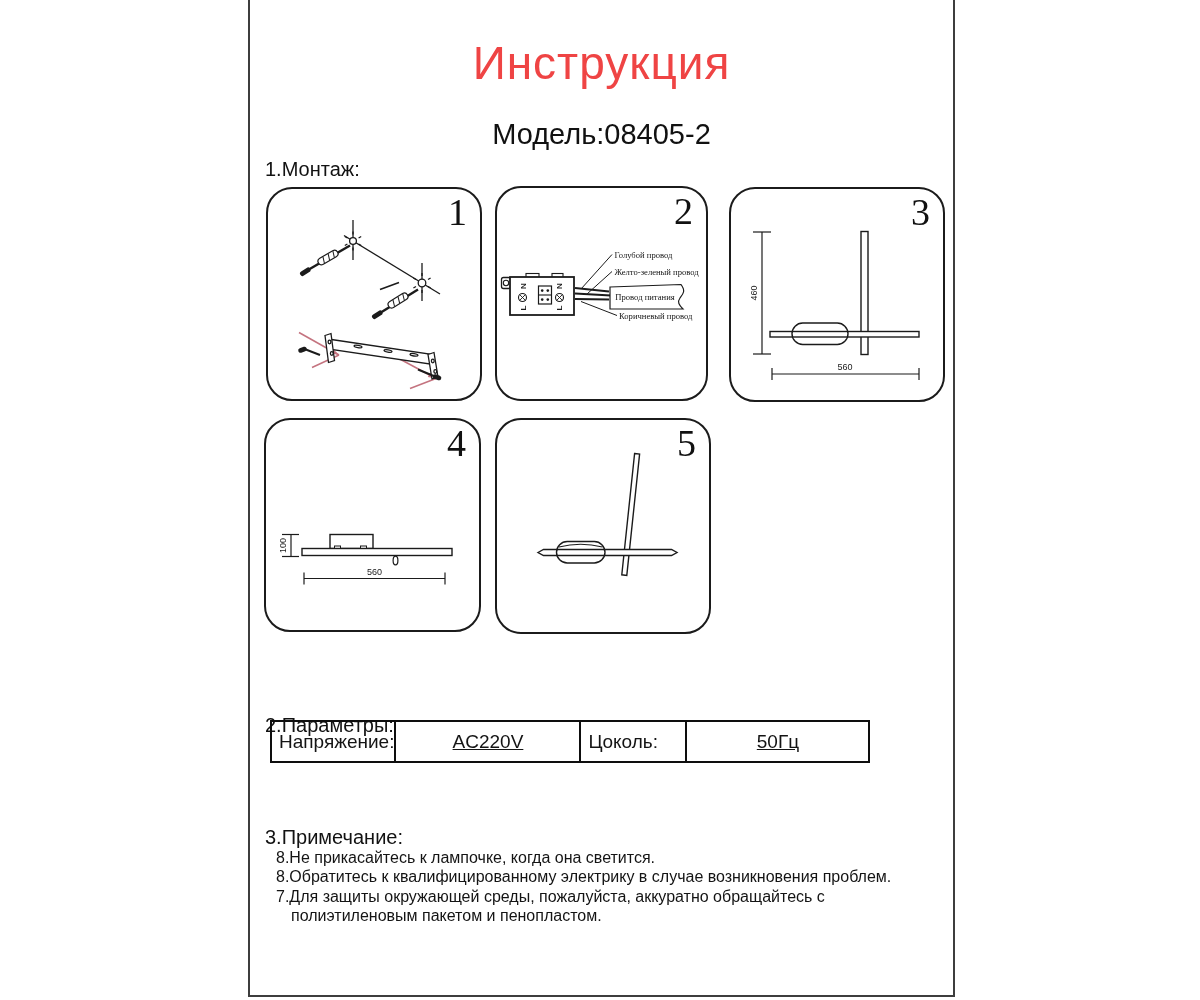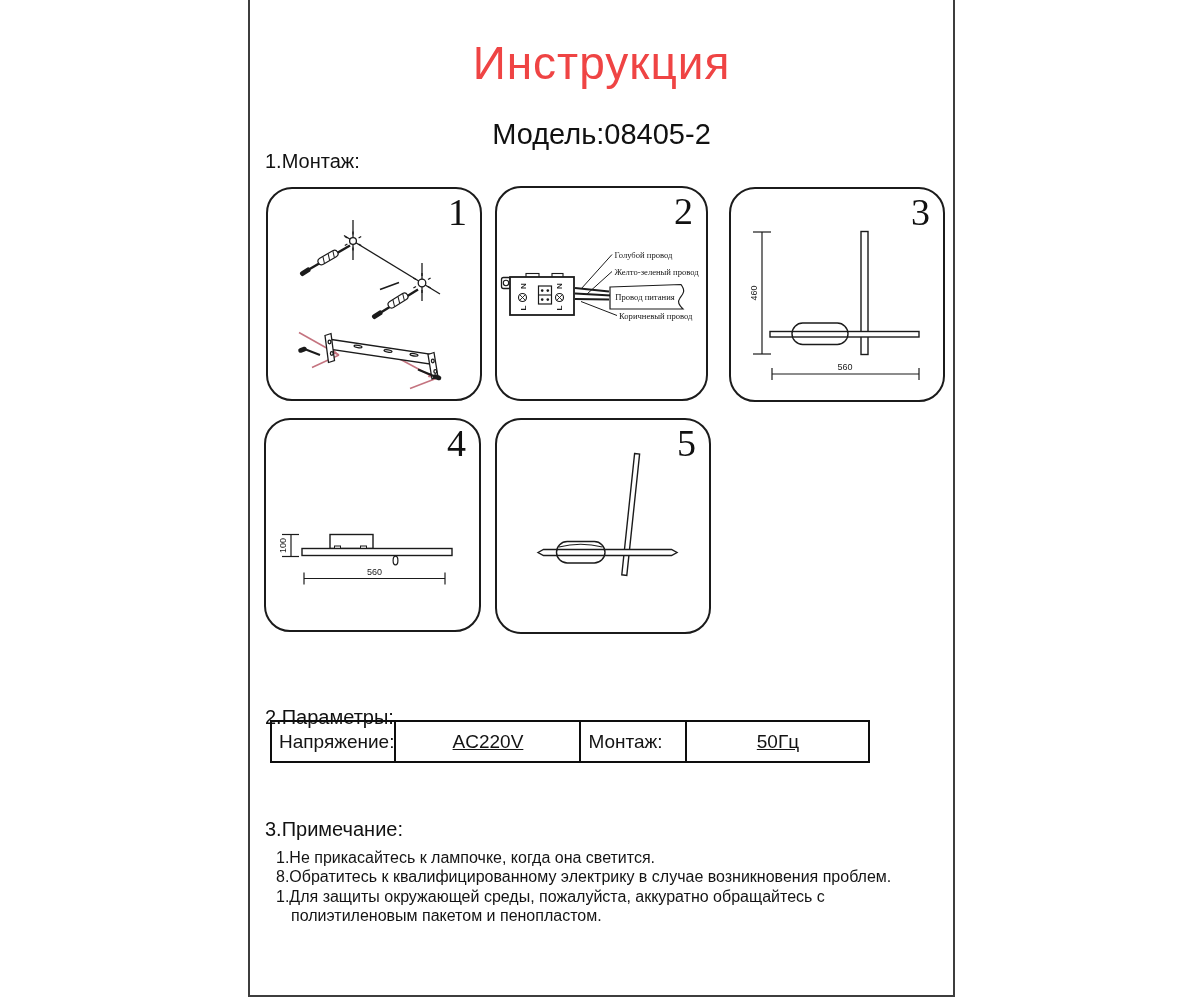--- a/index.html
+++ b/index.html
@@ -4,21 +4,21 @@
 <style>
   html,body{margin:0;padding:0;background:#fff;}
   .canvas{position:relative;width:1200px;height:1000px;background:#ffffff;overflow:hidden;
           font-family:"Liberation Sans",sans-serif;color:#161616;}
   .frame{position:absolute;left:248px;top:-4px;width:703px;height:999px;
          border-left:2px solid #3d3d3d;border-right:2px solid #3d3d3d;border-bottom:2px solid #3d3d3d;}
   .title{position:absolute;left:248px;top:36px;width:707px;text-align:center;
          font-size:46px;letter-spacing:1px;color:#ef4444;}
   .model{position:absolute;left:248px;top:90px;width:707px;text-align:center;
          font-size:29px;color:#111;margin-top:28px;}
-  .sec-h{position:absolute;font-size:20px;color:#121212;}
+  .sec-h{position:absolute;font-size:20px;color:#121212;margin-top:8px;}
   .panel{position:absolute;border:2px solid #1b1b1b;border-radius:26px;background:#fff;}
   .panel svg{position:absolute;left:0;top:0;}
   .pnum{position:absolute;top:4px;right:13px;font-family:"Liberation Serif",serif;
         font-size:38px;line-height:1.05;color:#111;}
   .ptable{position:absolute;left:270px;top:720px;border-collapse:collapse;table-layout:fixed;}
   .ptable td{border:2px solid #0e0e0e;height:37px;font-size:19px;color:#141414;
              white-space:nowrap;overflow:hidden;}
   .ptable td.lab{text-align:left;padding:0 0 0 7px;}
   .ptable td.val{text-align:center;text-decoration:underline;}
   .notes{position:absolute;left:276px;top:848px;width:640px;margin:0;padding:0;list-style:none;
@@ -203,26 +203,26 @@
     <colgroup>
       <col style="width:106px">
         <col style="width:185px">
         <col style="width:106px">
         <col style="width:183px">
     </colgroup>
     <tbody>
       <tr>
         <td class="lab">Напряжение:</td>
         <td class="val">AC220V</td>
-        <td class="lab">Монтаж:</td>
+        <td class="lab">Цоколь:</td>
         <td class="val">50Гц</td>
       </tr>
     </tbody>
   </table>
 
   <div class="sec-h" style="left:265px;top:818px;text-align:right;">3.Примечание:</div>
 
   <ul class="notes">
-    <li>1.Не прикасайтесь к лампочке, когда она светится.</li>
+    <li>8.Не прикасайтесь к лампочке, когда она светится.</li>
     <li>8.Обратитесь к квалифицированному электрику в случае возникновения проблем.</li>
-    <li>1.Для защиты окружающей среды, пожалуйста, аккуратно обращайтесь с полиэтиленовым пакетом и пенопластом.</li>
+    <li>7.Для защиты окружающей среды, пожалуйста, аккуратно обращайтесь с полиэтиленовым пакетом и пенопластом.</li>
   </ul>
 </div>
 
 </body></html>

